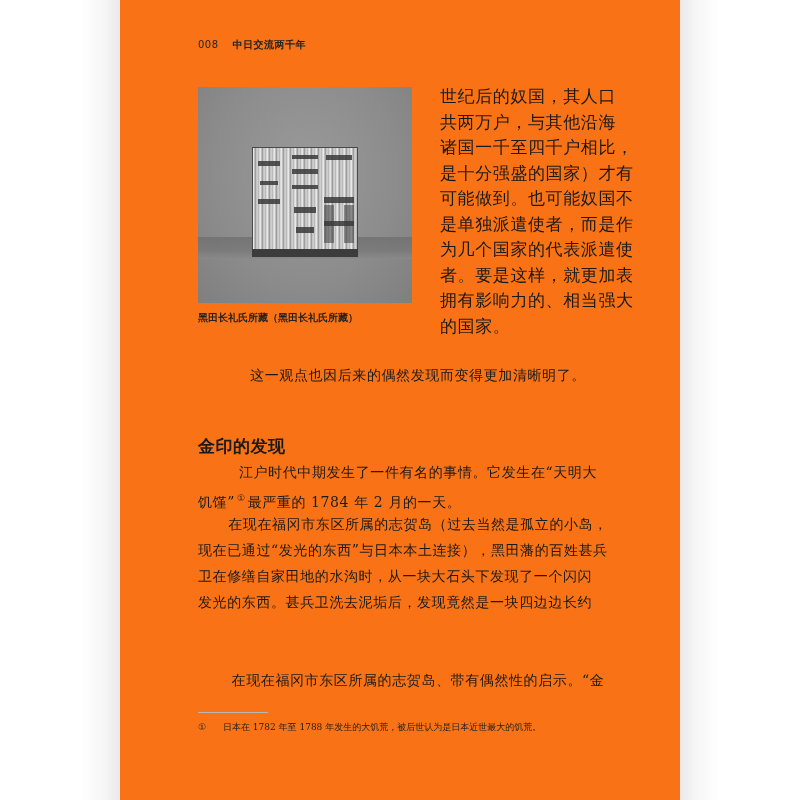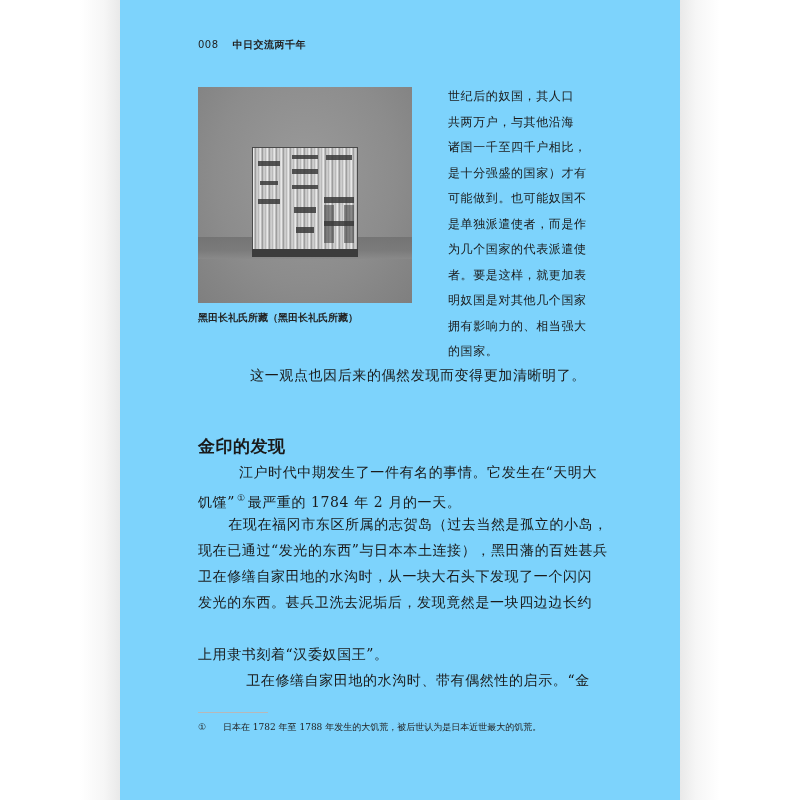--- a/index.html
+++ b/index.html
@@ -24,21 +24,21 @@
     .shadow-right {
       position: absolute;
       left: 680px; top: 0;
       width: 40px; height: 800px;
       background: linear-gradient(to right, #e9e9e9 0%, #f6f6f6 40%, #ffffff 100%);
     }
     .page {
       position: absolute;
       left: 120px; top: 0;
       width: 560px; height: 800px;
-      background: #7dd3fc;
+      background: #f97316;
     }
     .running-head {
       position: absolute;
       left: 78px; top: 38px;
       font-family: "DejaVu Sans", "Liberation Sans", sans-serif;
       font-size: 10px;
       font-weight: bold;
       color: #222;
       letter-spacing: 0.5px;
       white-space: nowrap;
@@ -80,23 +80,23 @@
       position: absolute;
       left: 78px; top: 311px;
       font-family: "DejaVu Sans", "Liberation Sans", sans-serif;
       font-size: 10px;
       font-weight: bold;
       color: #222;
       white-space: nowrap;
     }
     .side-col {
       position: absolute;
-      left: 328px; top: 84px;
+      left: 320px; top: 84px;
       width: 150px;
-      font-size: 12px;
+      font-size: 17px;
       line-height: 25.5px;
       letter-spacing: 0.6px;
     }
     .side-col .line { white-space: nowrap; display: block; }
     .body-line {
       position: absolute;
       left: 78px;
       width: 384px;
       font-size: 14px;
       line-height: 25.5px;
@@ -170,40 +170,38 @@
 
   <div class="side-col">
     <span class="line">世纪后的奴国，其人口</span>
     <span class="line">共两万户，与其他沿海</span>
     <span class="line">诸国一千至四千户相比，</span>
     <span class="line">是十分强盛的国家）才有</span>
     <span class="line">可能做到。也可能奴国不</span>
     <span class="line">是单独派遣使者，而是作</span>
     <span class="line">为几个国家的代表派遣使</span>
     <span class="line">者。要是这样，就更加表</span>
-    <span class="line">明奴国是对其他几个国家</span>
     <span class="line">拥有影响力的、相当强大</span>
     <span class="line">的国家。</span>
   </div>
 
   <div class="body-line indent" style="top:363px;">这一观点也因后来的偶然发现而变得更加清晰明了。</div>
 
   <div class="section-heading">金印的发现</div>
 
   <div class="body-line indent" style="top:460px;">江户时代中期发生了一件有名的事情。它发生在“天明大</div>
   <div class="body-line" style="top:486px;">
     <span>饥馑”</span><sup class="note-ref">①</sup><span>最严重的 1784 年 2 月的一天。</span>
   </div>
 
   <div class="body-line indent" style="top:512px;">在现在福冈市东区所属的志贺岛（过去当然是孤立的小岛，</div>
   <div class="body-line" style="top:538px;">现在已通过“发光的东西”与日本本土连接），黑田藩的百姓甚兵</div>
   <div class="body-line" style="top:564px;">卫在修缮自家田地的水沟时，从一块大石头下发现了一个闪闪</div>
   <div class="body-line" style="top:590px;">发光的东西。甚兵卫洗去泥垢后，发现竟然是一块四边边长约</div>
-  <div class="body-line" style="top:642px;">上用隶书刻着“汉委奴国王”。</div>
-
-  <div class="body-line indent" style="top:668px;">卫在修缮自家田地的水沟时、带有偶然性的启示。“金</div>
+
+  <div class="body-line indent" style="top:668px;">在现在福冈市东区所属的志贺岛、带有偶然性的启示。“金</div>
 
   <div class="footnote-rule"></div>
   <div class="footnote">
     <span class="mark">①</span>
     <span>日本在 1782 年至 1788 年发生的大饥荒，被后世认为是日本近世最大的饥荒。</span>
   </div>
 </div>
 
 </body></html>

